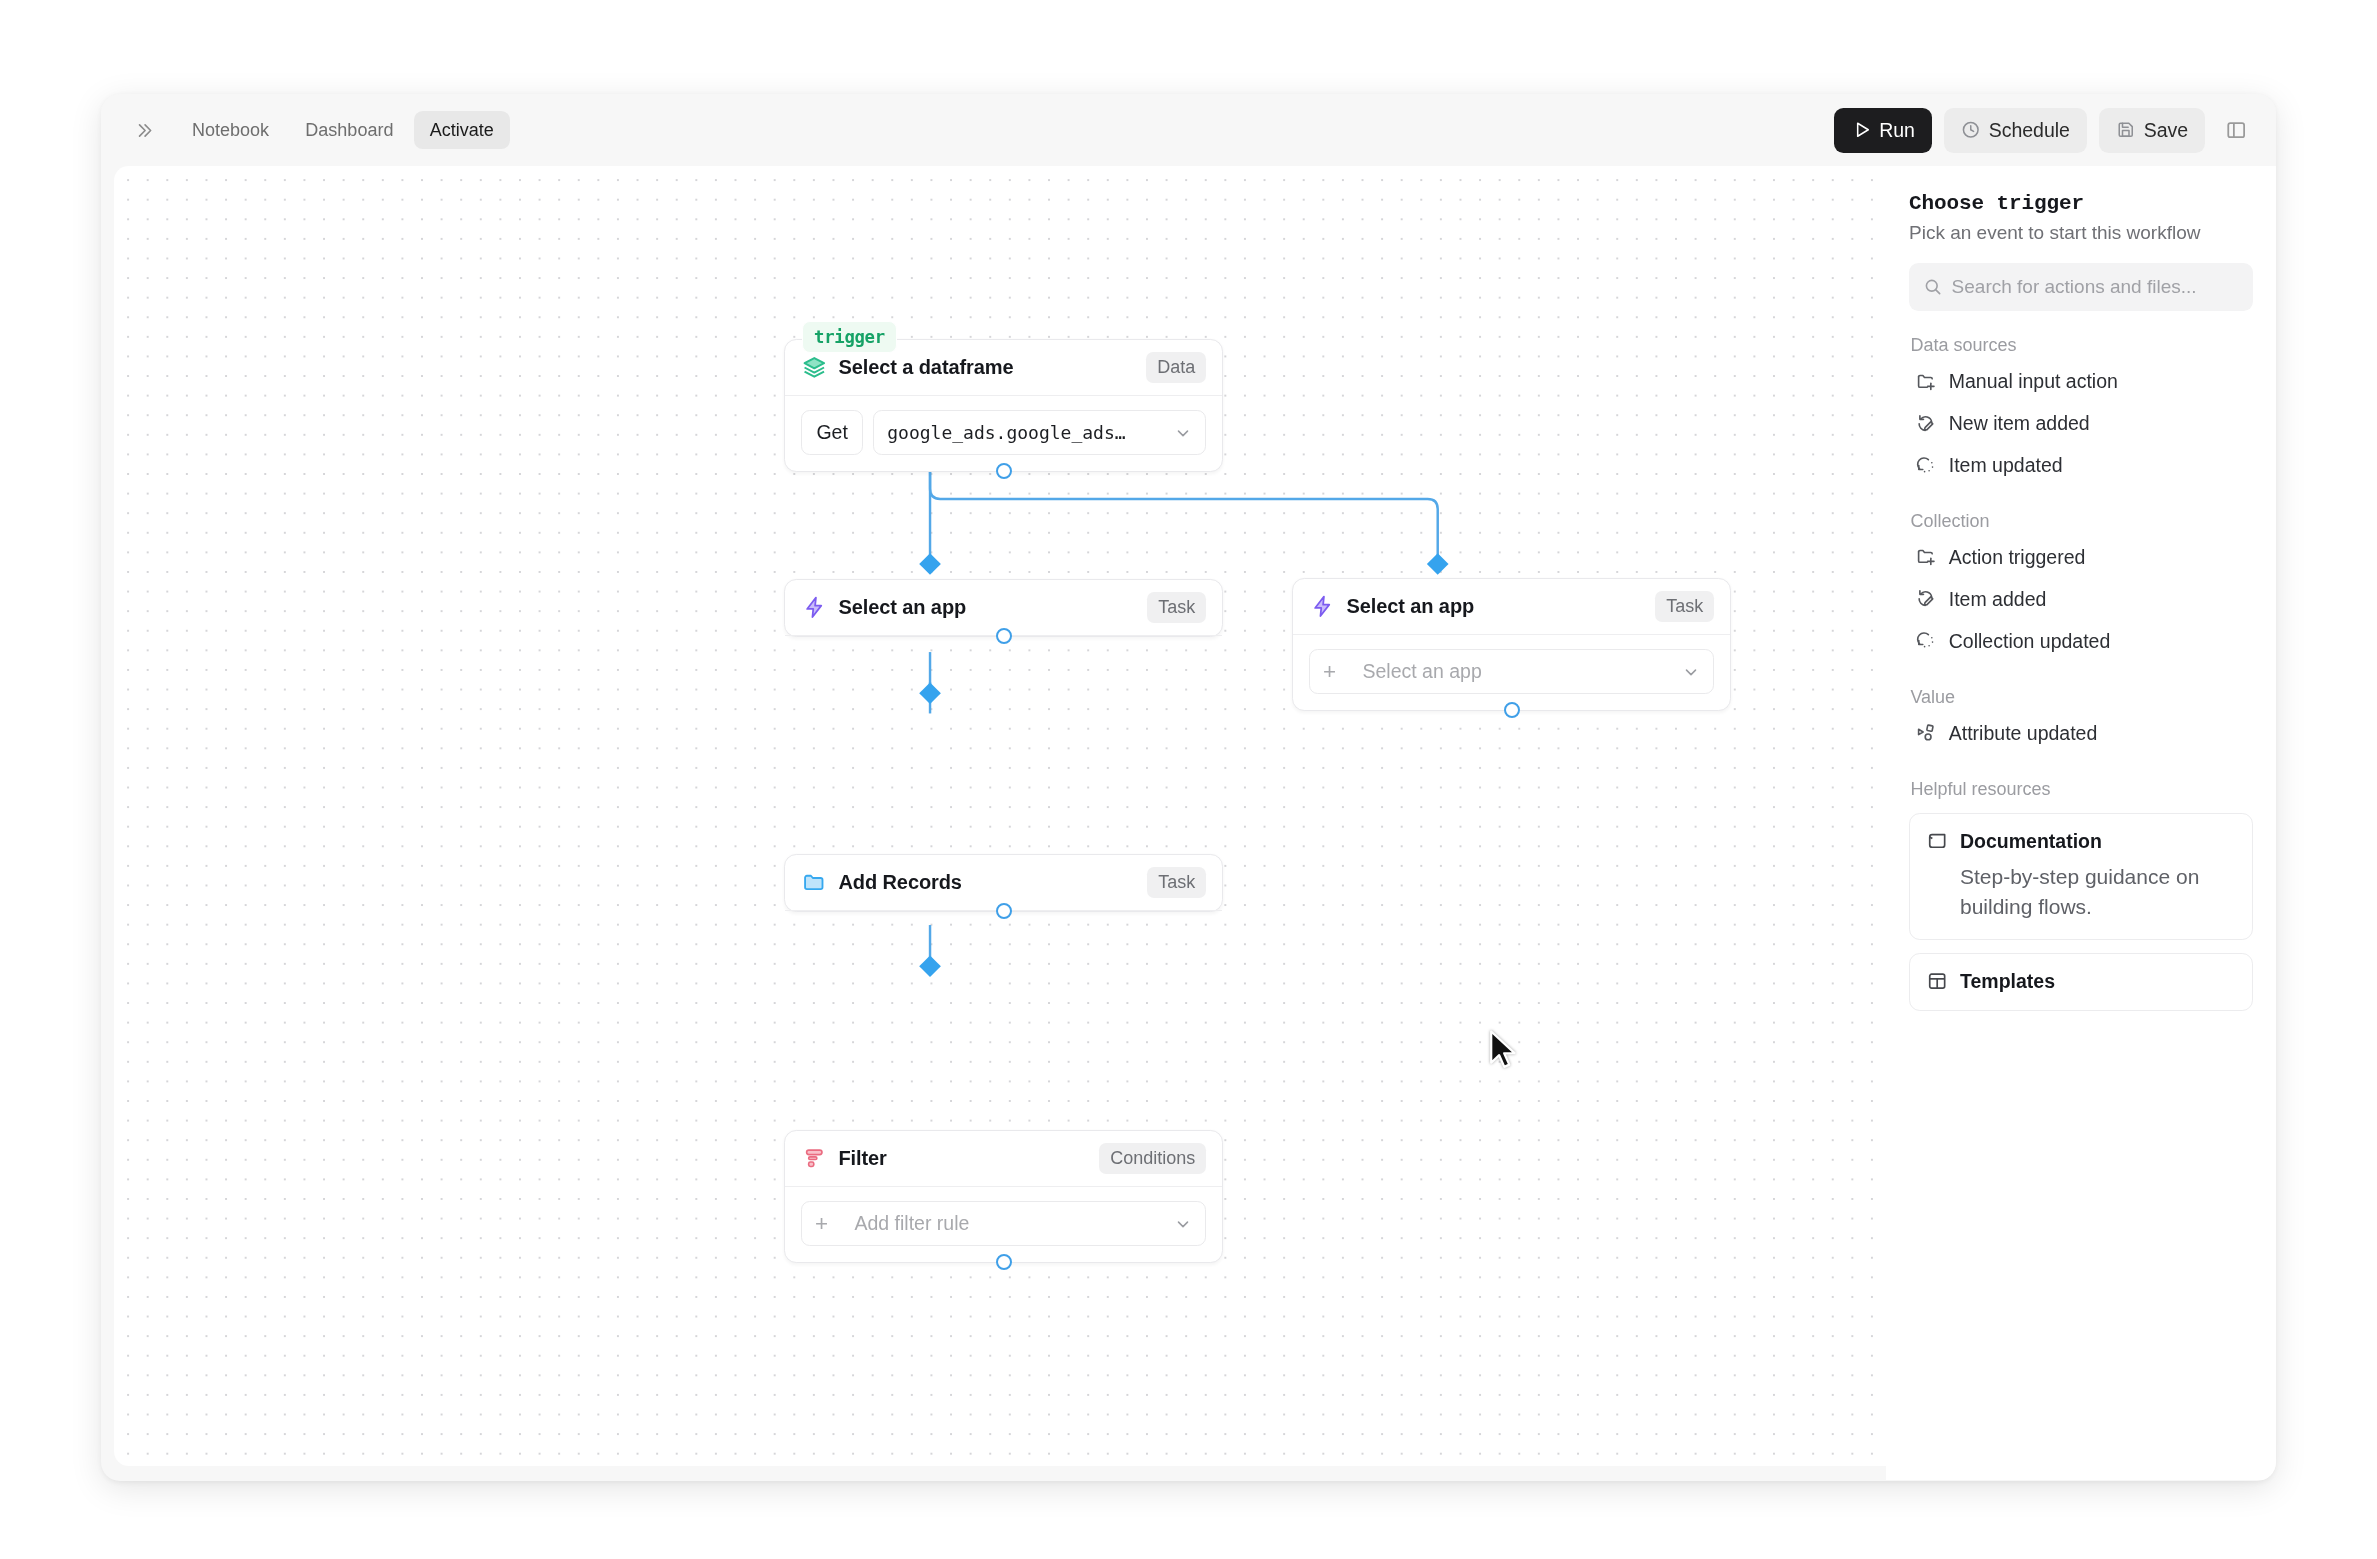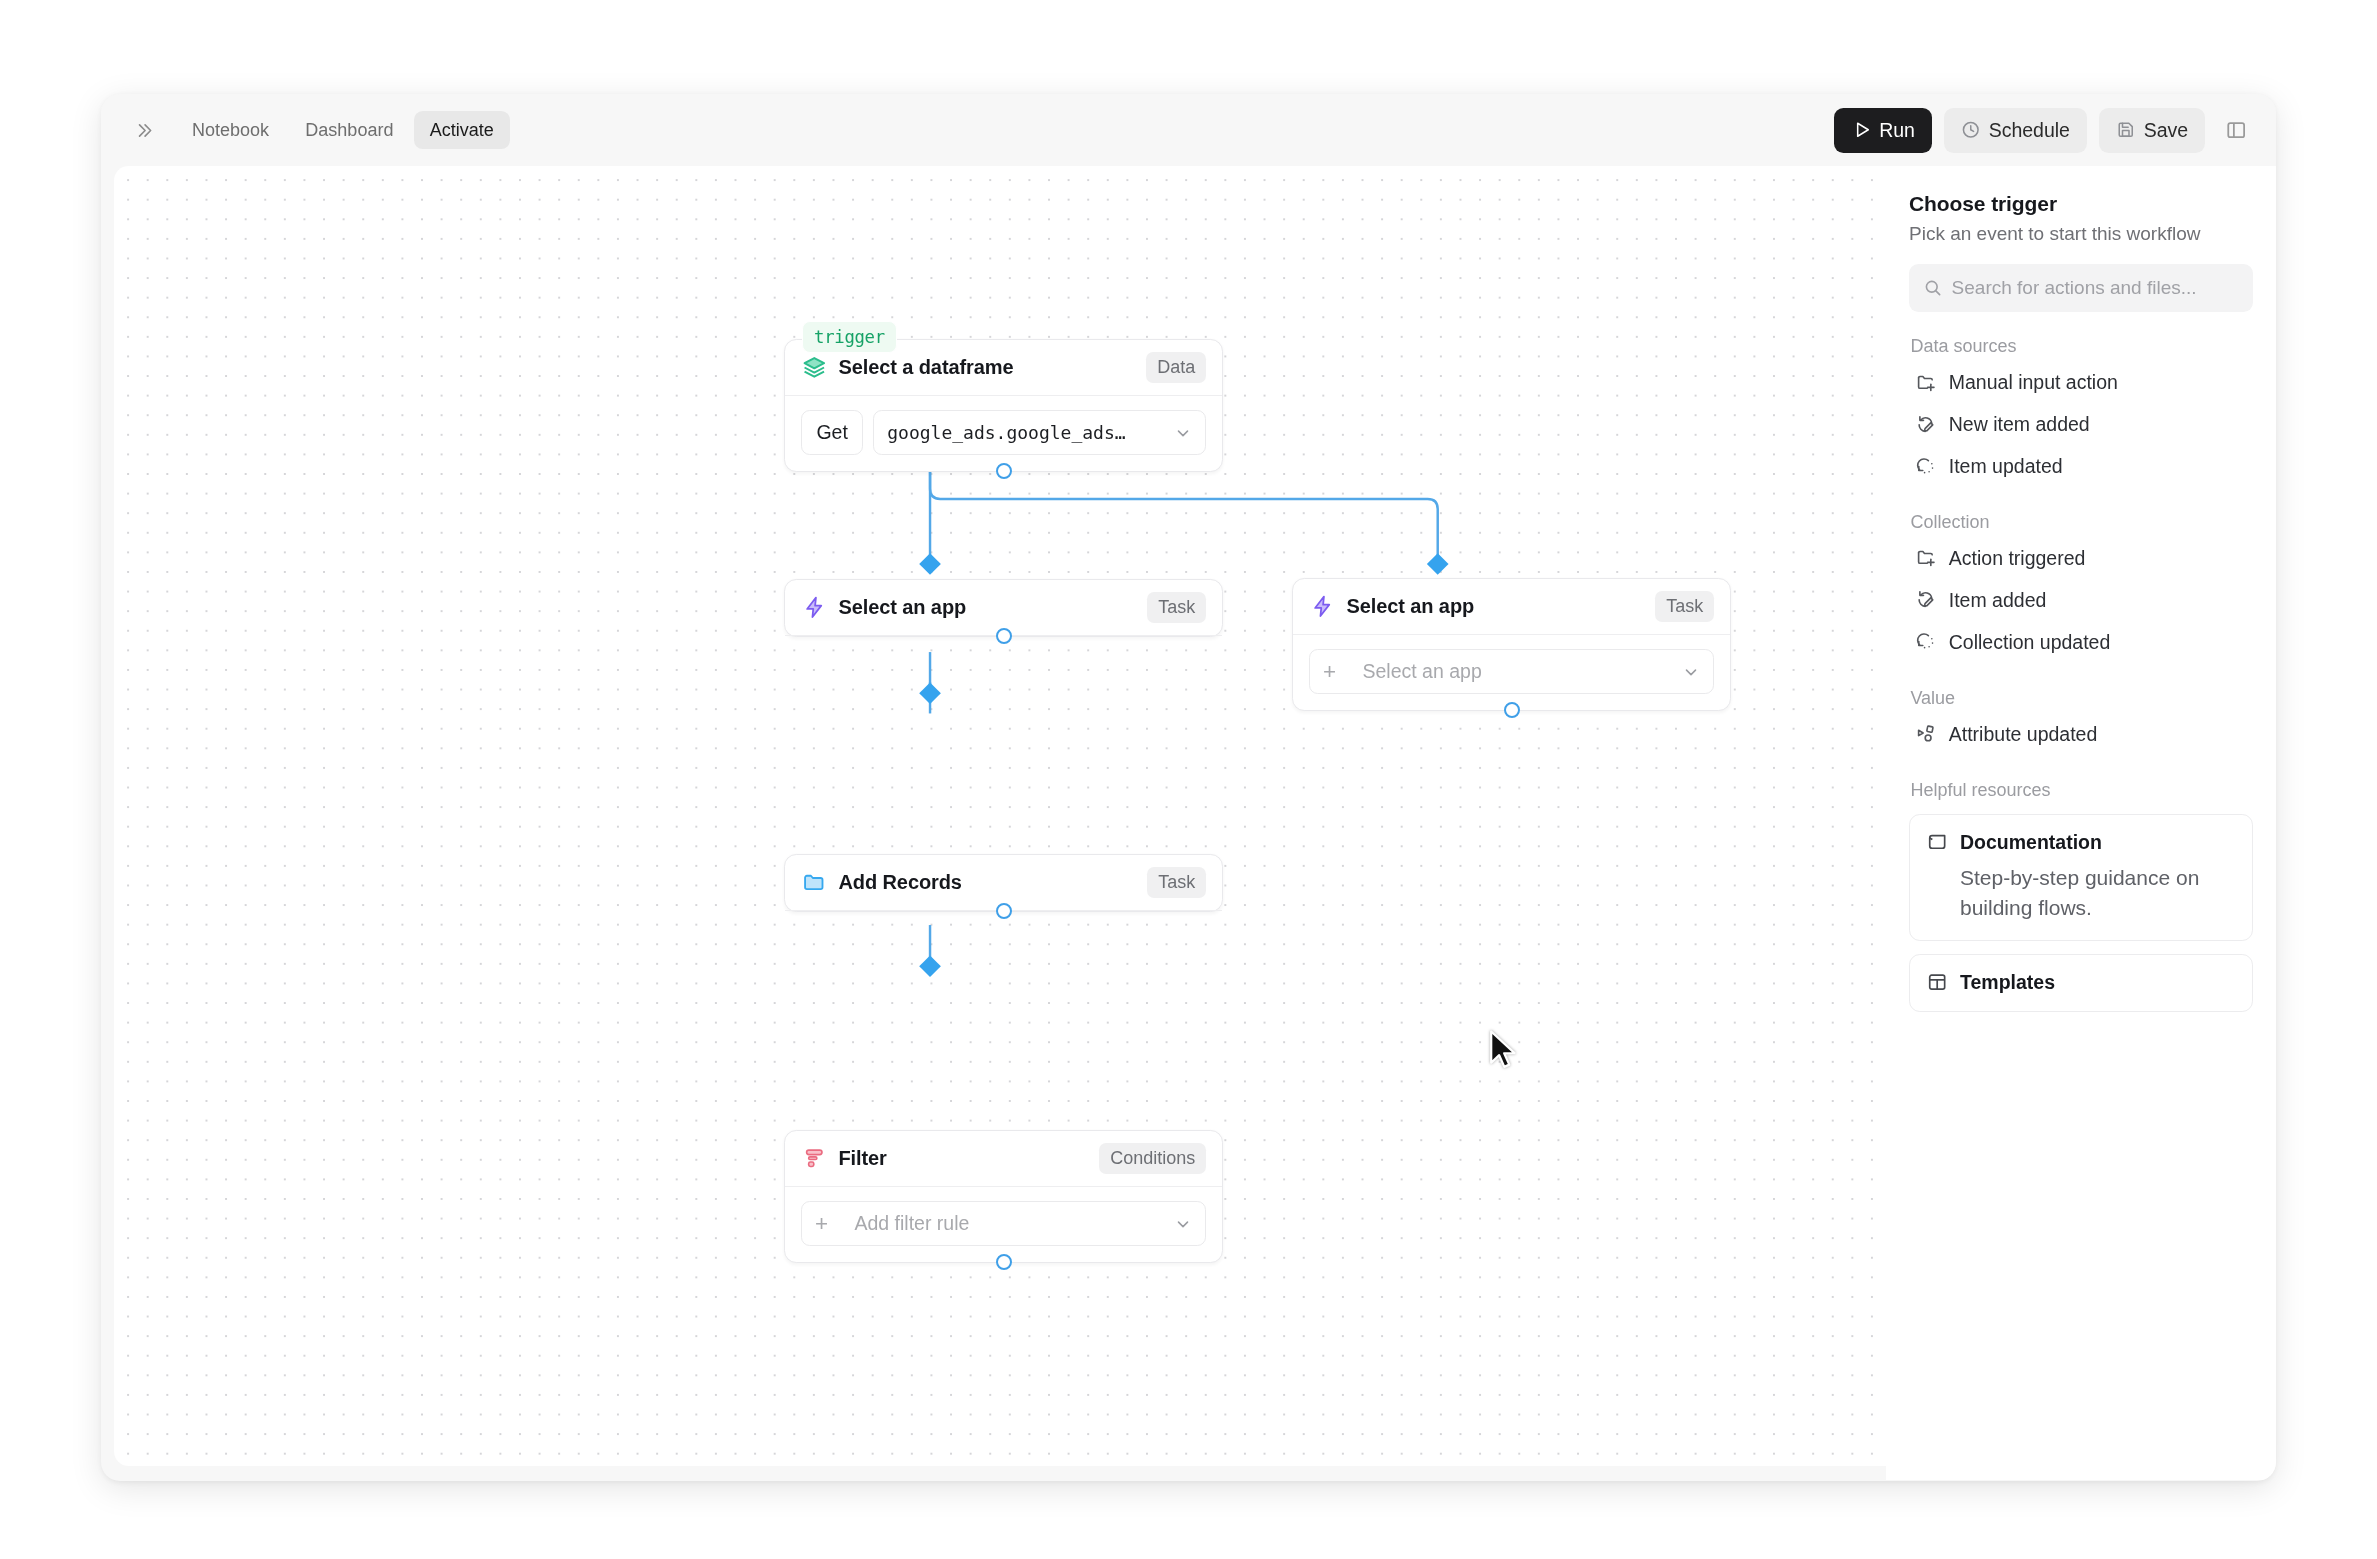--- a/index.html
+++ b/index.html
@@ -110,41 +110,42 @@
     display: flex; align-items: center; padding: 0 14.4px;
     font-size: 19.5px; color: #1c1e22; white-space: nowrap; flex: 0 0 auto;
   }
 
   .trigger-pill {
     position: absolute; left: 17.3px; top: -19.5px;
     background: #eefaf2; border: 1.8px solid #ffffff;
     color: #16a266; font-family: "DejaVu Sans Mono", monospace;
     font-size: 17.3px; padding: 5px 10.8px; border-radius: 8px;
     letter-spacing: -0.3px;
+    font-weight: bold;
   }
 
   .port {
     position: absolute; left: 50%; bottom: -8px; transform: translateX(-50%);
     width: 16px; height: 16px; border-radius: 50%;
     background: #fff; border: 2.5px solid #3f9fe8; box-sizing: border-box;
     cursor: pointer;
   }
 
   #cursor { position: absolute; pointer-events: none; }
   #cursor svg { width: 32px; height: 45px; display: block;
                 filter: drop-shadow(0 0.7px 1.4px rgba(0,0,0,0.35)); }
 
   
   #rightpanel {
     position: absolute; right: 0; top: 72px;
     width: 390px; height: 1314px;
     background: #ffffff; padding: 26px 23px 0 23px;
     overflow: hidden;
   }
-  .rp-title { font-size: 21px; font-weight: 700; color: #16181d; letter-spacing: -0.1px; }
+  .rp-title { font-size: 21px; font-weight: 700; color: #16181d; letter-spacing: -0.1px; font-family: Liberation Mono, monospace; }
   .rp-sub { font-size: 19px; color: #6f7075; margin-top: 6.5px; }
   .rp-search {
     margin-top: 19px; height: 48px; background: #f3f3f4; border-radius: 9.4px;
     display: flex; align-items: center; gap: 9.4px; padding: 0 13.7px;
     font-size: 19px; color: #a0a1a6; cursor: text;
   }
   .rp-search svg { width: 19.5px; height: 19.5px; flex: 0 0 19.5px; color: #a0a1a6; }
   .rp-group { font-size: 18px; color: #9b9ca1; margin: 24.6px 0 4.3px 1.4px; }
   .rp-item {
     display: flex; align-items: center; gap: 12.3px;

